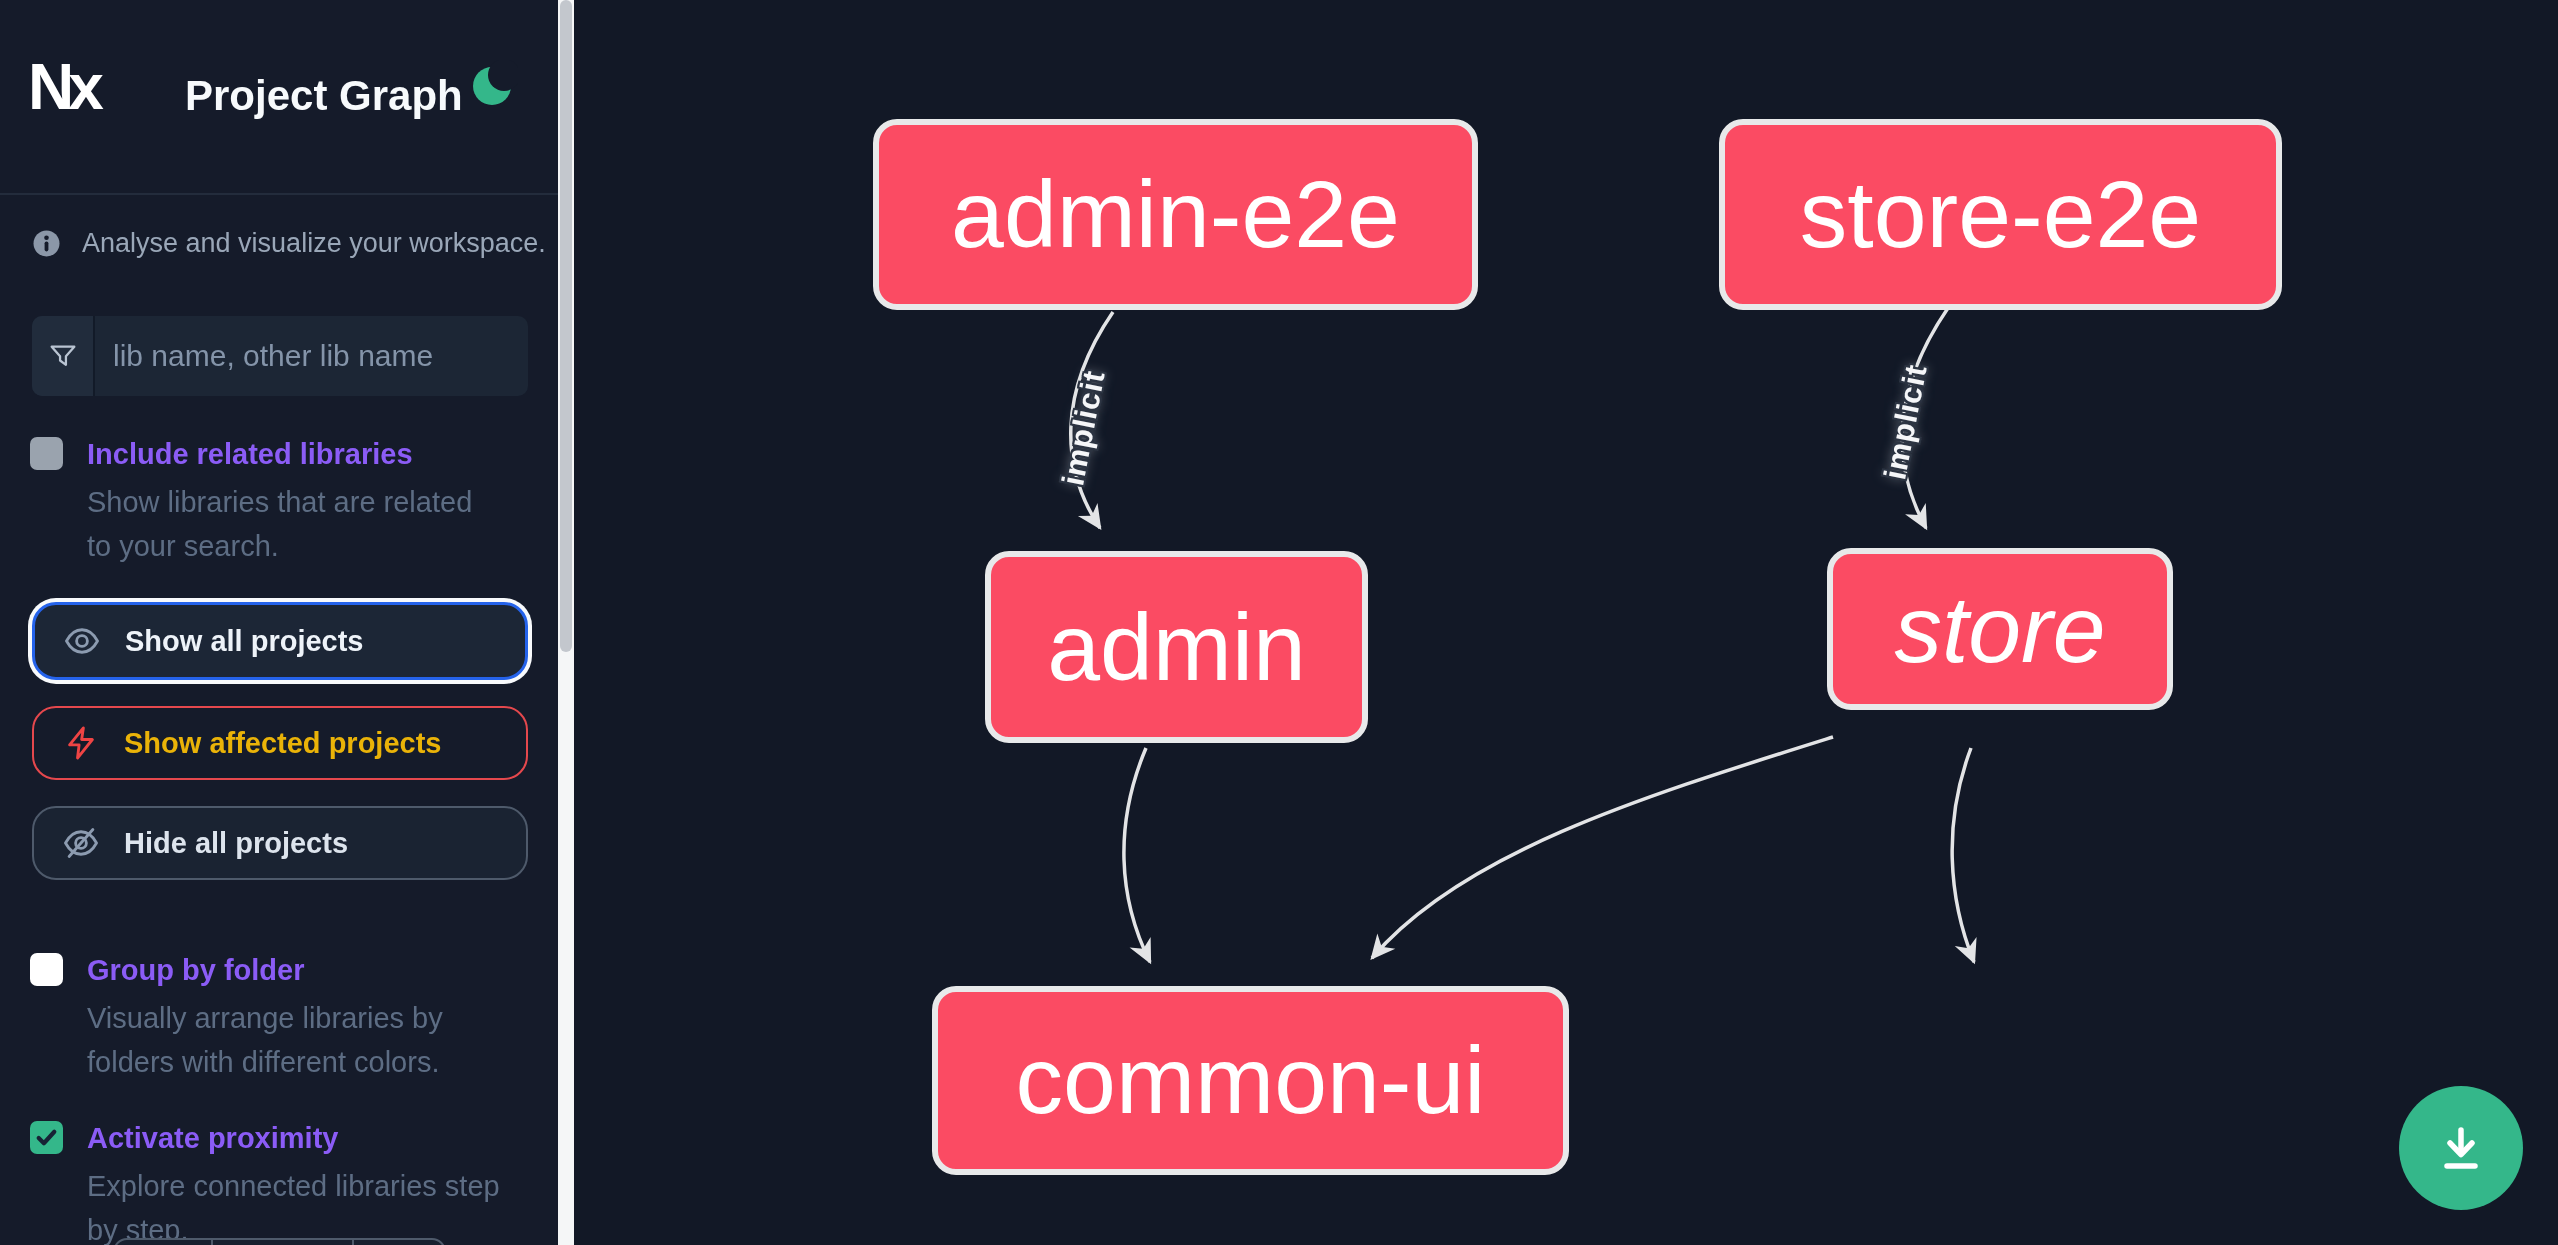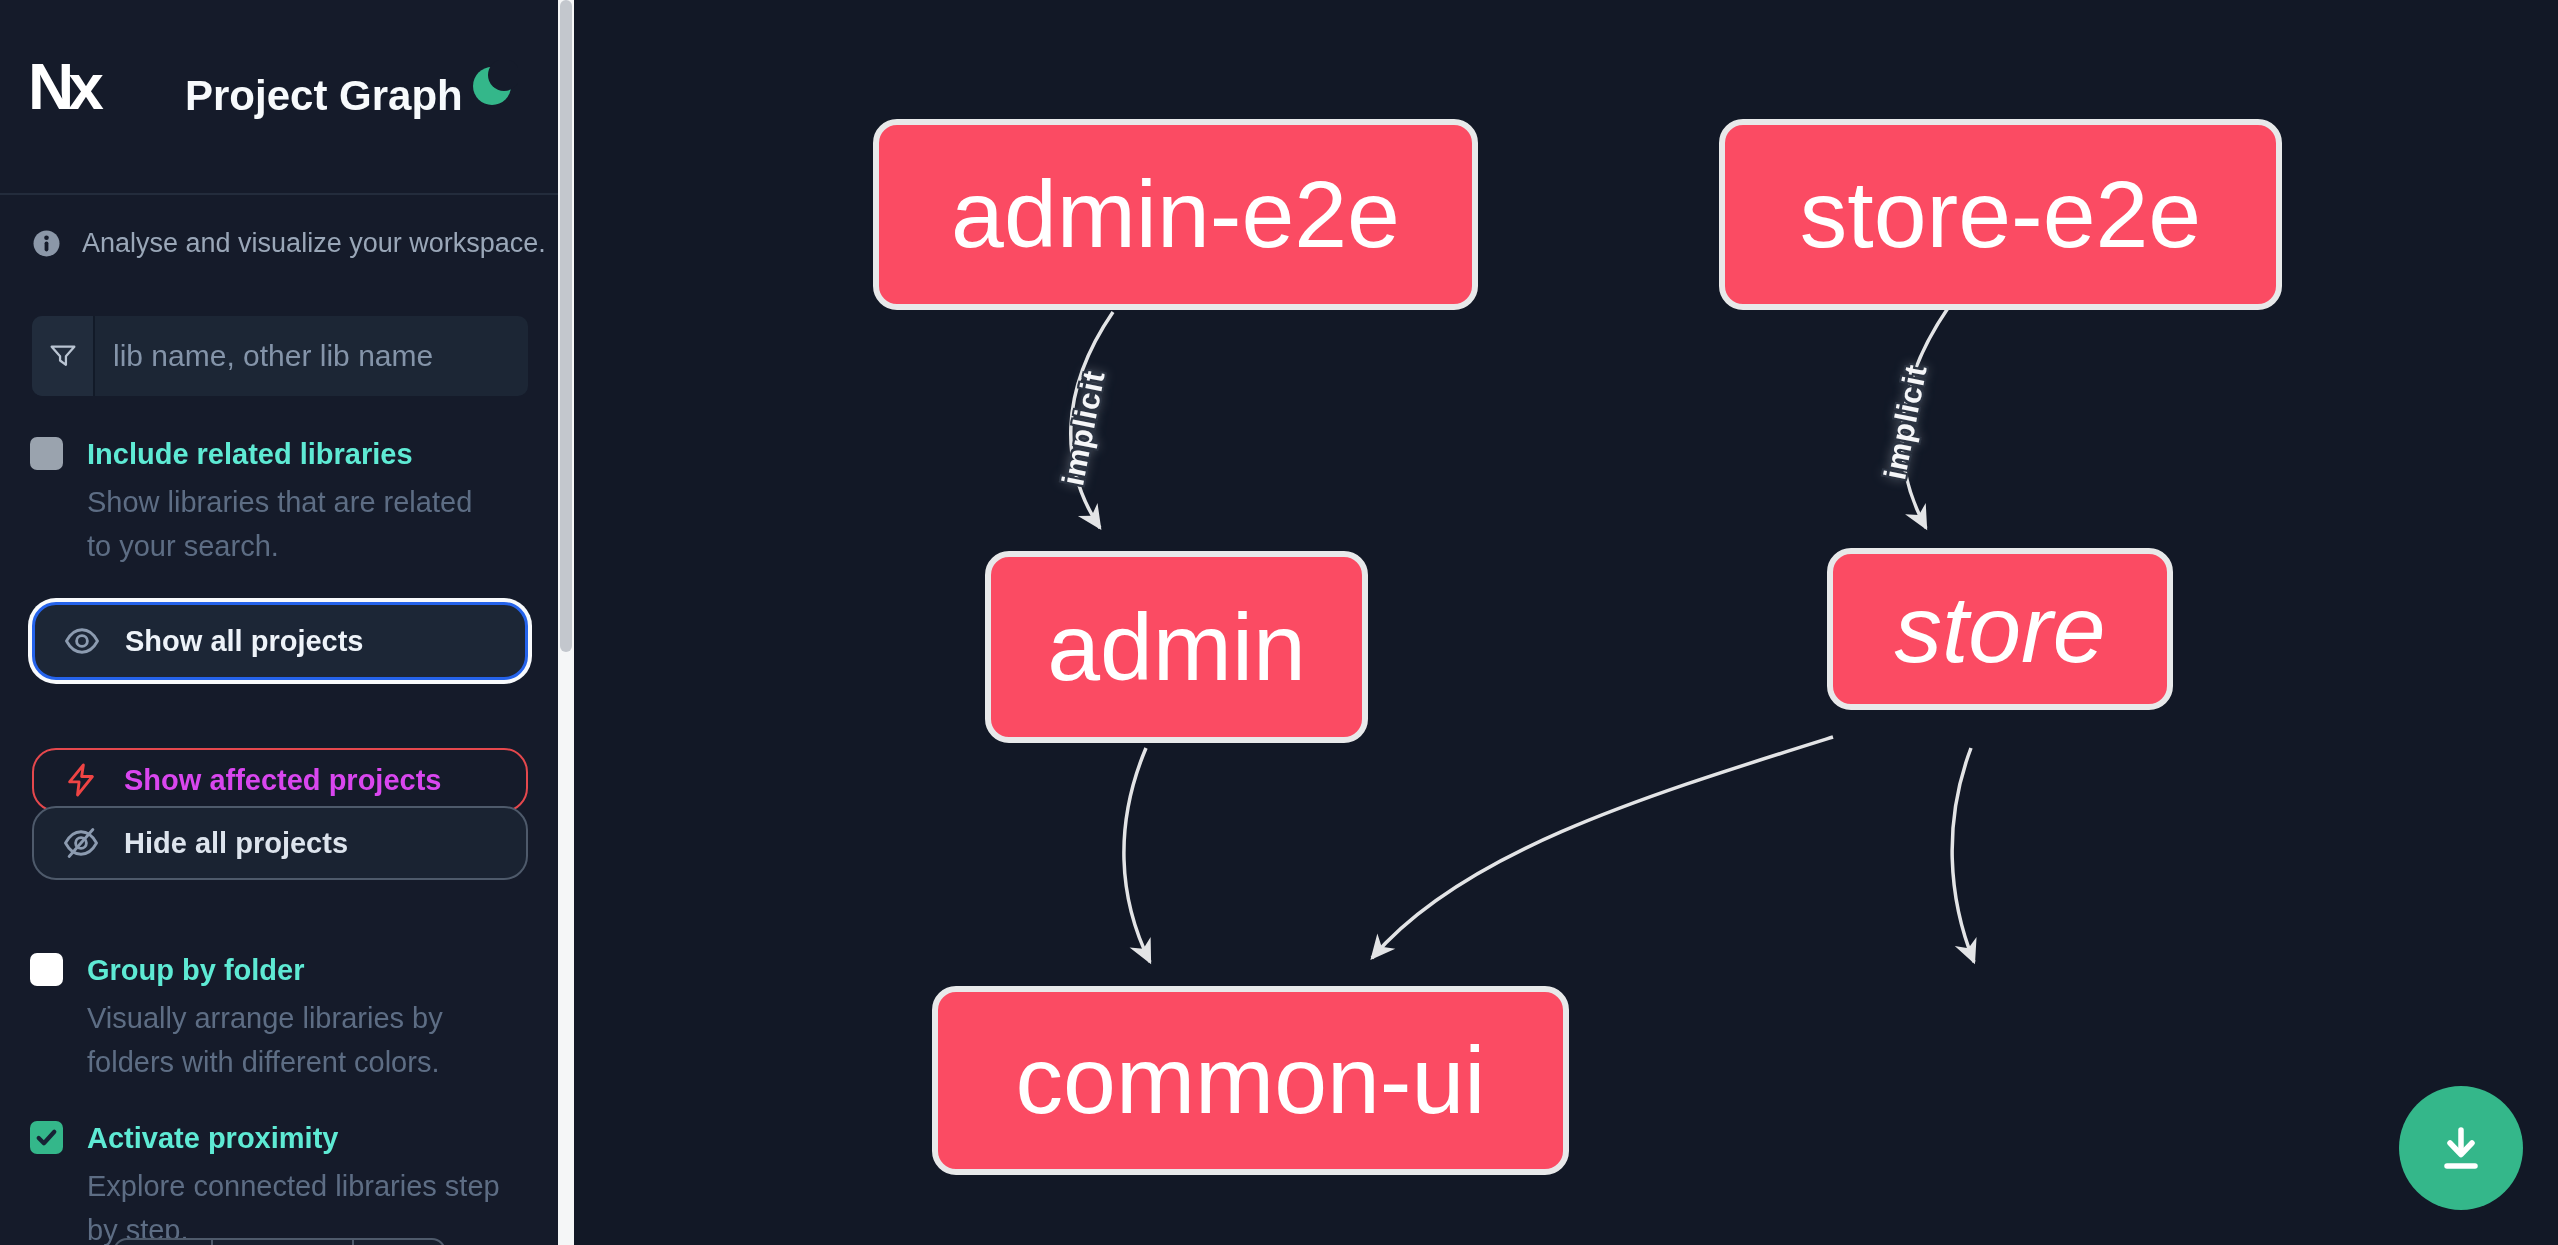--- a/index.html
+++ b/index.html
@@ -93,40 +93,40 @@
   #option-group     { top:952px; }
   #option-proximity { top:1120px; }
   .checkbox {
     position:absolute; left:0; top:1px; width:33px; height:33px; border-radius:7px;
     display:flex; align-items:center; justify-content:center; cursor:pointer;
   }
   .checkbox.cb-gray  { background:#9aa3ae; }
   .checkbox.cb-white { background:#ffffff; }
   .checkbox.cb-green { background:#34b78a; }
   .opt-label {
-    margin-left:57px; font-size:29px; font-weight:700; color:#5eead4; line-height:37px; cursor:pointer;
+    margin-left:57px; font-size:29px; font-weight:700; color:#8b5cf6; line-height:37px; cursor:pointer;
   }
   .opt-desc {
     margin-left:57px; margin-top:7px; width:414px;
     font-size:29px; line-height:44px; color:#5d6d84;
   }
 
   .action {
     position:absolute; left:32px; width:496px;
     display:flex; align-items:center; gap:24px; padding-left:28px;
     border-radius:24px; font-size:29px; font-weight:600; cursor:pointer;
     font-family:"Liberation Sans", sans-serif;
   }
   #action-show-all {
     top:602px; height:78px; background:#1c2636;
     border:3px solid #2563eb; box-shadow:0 0 0 4px #f8fafc; color:#eef3f9;
   }
   #action-show-affected {
-    top:748px; height:64px; background:transparent;
-    border:2px solid #e5484d; color:#d946ef;
+    top:706px; height:74px; background:transparent;
+    border:2px solid #e5484d; color:#eab308;
   }
   #action-hide-all {
     top:806px; height:74px; background:#1a2332;
     border:2px solid #4e5a6b; color:#dde4ed;
   }
 
   .stepper {
     position:absolute; left:113px; top:1238px; width:333px; height:48px;
     border:2px solid #4e5a6b; border-radius:14px; background:#18202f;
   }

